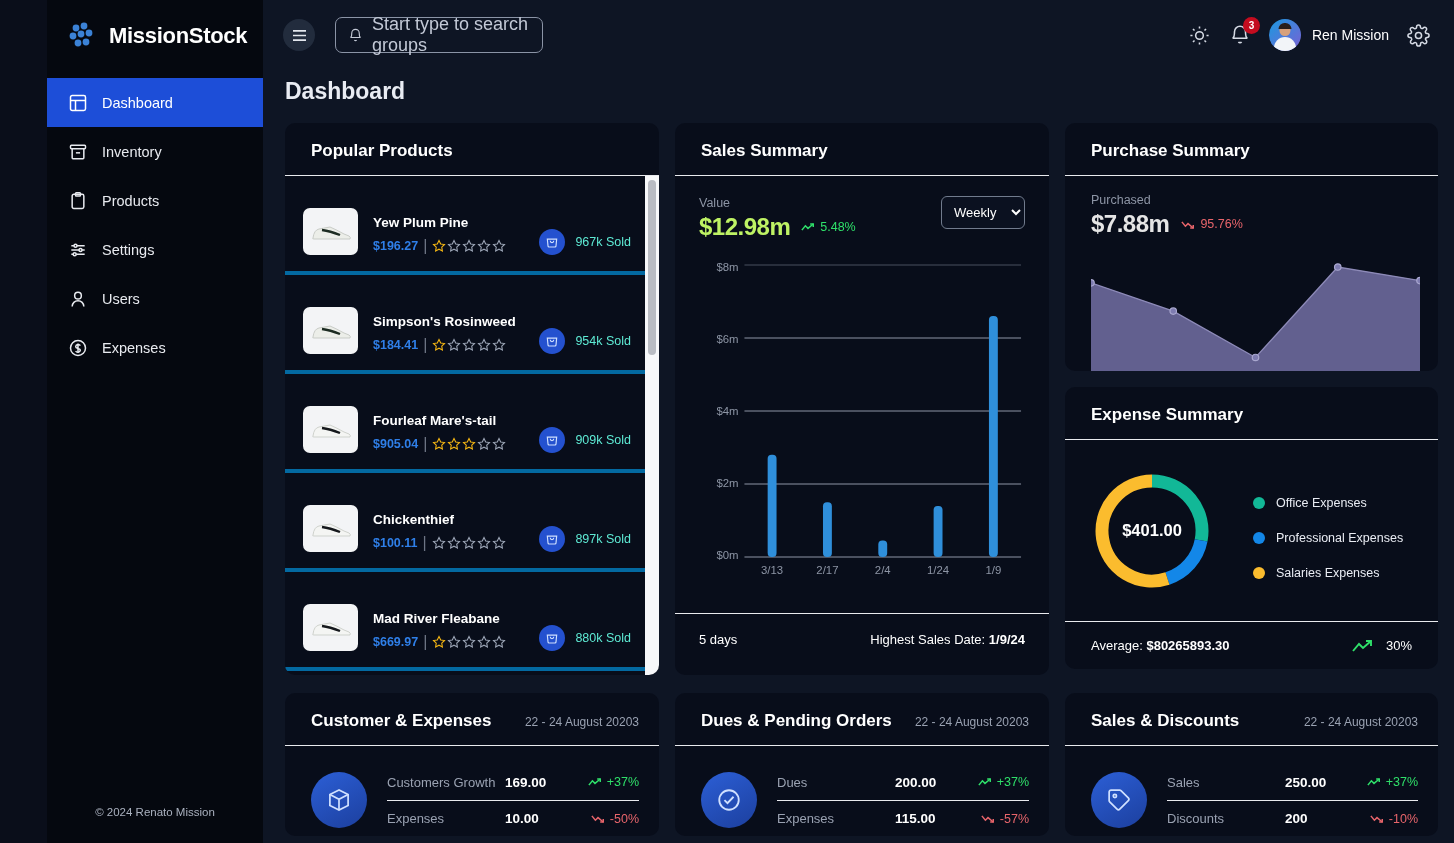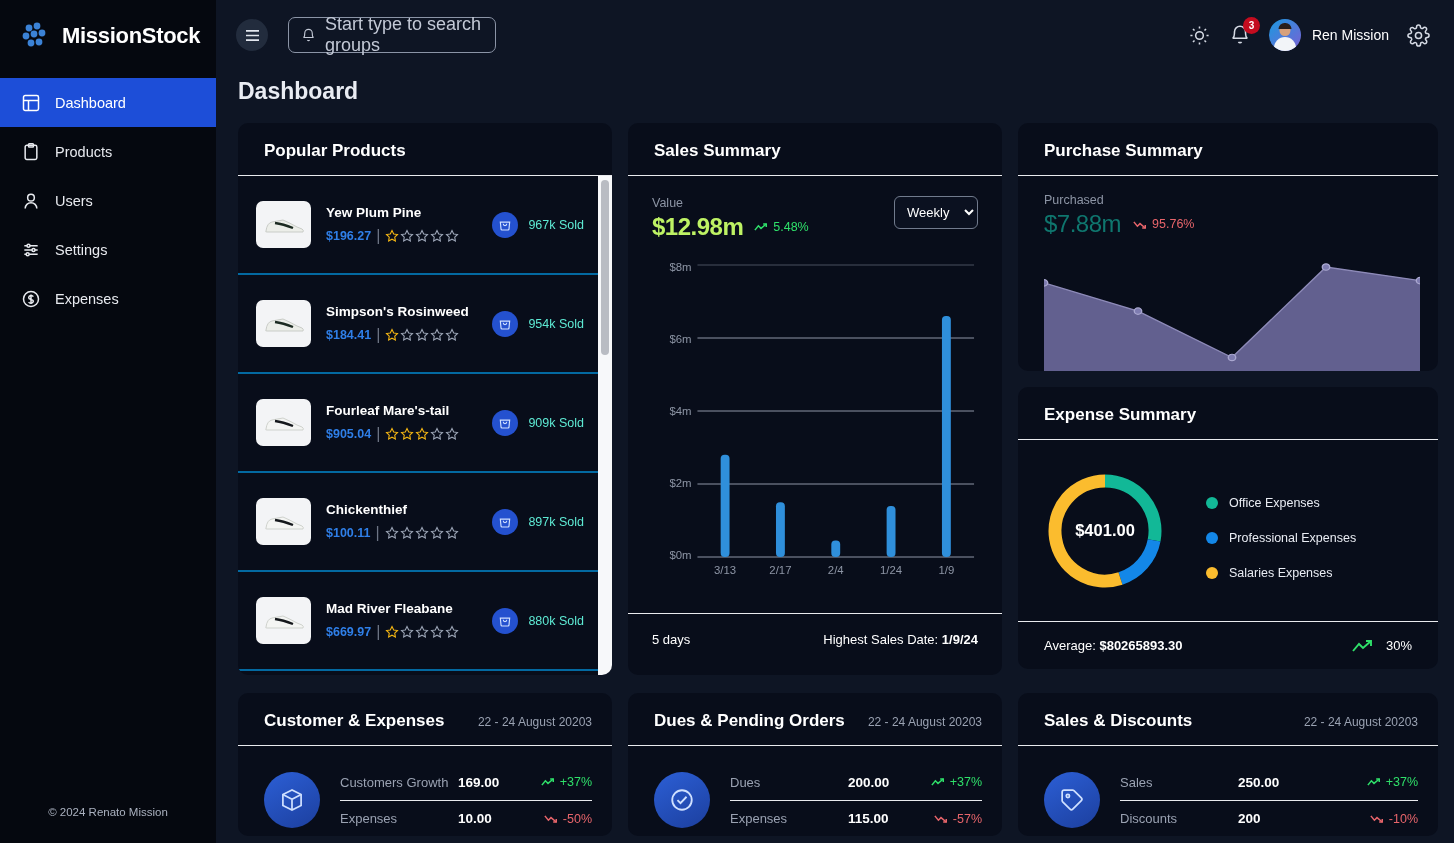--- a/index.html
+++ b/index.html
@@ -2,21 +2,21 @@
 <html><head>
 <meta charset="utf-8">
 <style>
   * { box-sizing: border-box; margin: 0; padding: 0; }
   html, body {
     width: 1454px; height: 843px;
     background: #0a0e1a;
     font-family: "Liberation Sans", sans-serif;
     overflow: hidden;
   }
-  #app { display: flex; width: 1454px; height: 649px; }
+  #app { display: flex; width: 1454px; height: 649px; padding-left: 47px; }
 
   
   .sidebar {
     width: 216px; min-width: 216px; height: 843px;
     background: #05080f;
     display: flex; flex-direction: column;
     position: relative;
   }
   .brand {
     height: 72px; display: flex; align-items: center; gap: 11px;
@@ -89,22 +89,22 @@
     padding: 18px 20px 14px 26px; border-bottom: 1px solid #e9eaee;
     display: flex; align-items: baseline;
   }
   .card-title { color: #fff; font-size: 17px; font-weight: bold; }
   .card-date { margin-left: auto; color: #9aa2b2; font-size: 12px; }
 
   
   .pp-body { position: relative; height: 499px; display: flex; }
   .pp-list { flex: 1; overflow: hidden; }
   .pp-row {
-    display: flex; align-items: center; gap: 15px;
-    padding: 16px 14px 16px 18px; border-bottom: 2px solid #0369a1; height: 99px;
+    display: flex; align-items: flex-end; gap: 15px;
+    padding: 16px 14px 16px 18px; border-bottom: 4px solid #0369a1; height: 99px;
   }
   .thumb {
     width: 55px; height: 47px; border-radius: 7px; background: #f3f4f6;
     display:flex; align-items:center; justify-content:center; flex-shrink:0;
   }
   .pp-info { flex: 1; min-width: 0; }
   .pp-name { color: #fff; font-size: 13.5px; font-weight: bold; margin-bottom: 7px; }
   .pp-meta { display: flex; align-items: center; gap: 5px; }
   .pp-price { color: #2f7fe8; font-size: 12.5px; font-weight: bold; }
   .pp-sep { color: #6d7585; }
@@ -141,21 +141,21 @@
     padding: 0 24px; color: #fff; font-size: 13px;
   }
   .ss-foot .hi { margin-left: auto; }
   .ss-foot .hi b { font-weight: bold; }
 
   
   .right-col { display: flex; flex-direction: column; gap: 16px; }
   .ps-body { padding: 17px 26px 0 26px; height: 195px; position: relative; }
   .ps-label { color: #8d95a5; font-size: 12.5px; margin-bottom: 3px; }
   .ps-row { display: flex; align-items: center; gap: 12px; }
-  .ps-val { color: #0f766e; font-size: 24px; font-weight: normal; letter-spacing: -0.5px; }
+  .ps-val { color: #e5e5e5; font-size: 24px; font-weight: bold; letter-spacing: -0.5px; }
   .ps-delta { color: #e8656b; font-size: 12.5px; display: flex; align-items: center; gap: 5px; }
   .ps-chart { position: absolute; left: 26px; right: 18px; bottom: 0; height: 113px; }
 
   .es-body { height: 181px; display: flex; align-items: center; padding: 0 26px; }
   .donut-wrap { position: relative; width: 122px; height: 122px; }
   .donut-center {
     position: absolute; inset: 0; display: flex; align-items: center; justify-content: center;
     color: #fff; font-size: 16.5px; font-weight: bold;
   }
   .legend { margin-left: 40px; display: flex; flex-direction: column; gap: 21px; margin-top: 14px; }
@@ -217,45 +217,55 @@
           <svg width="20" height="20" viewBox="0 0 24 24" fill="none" stroke="#fff" stroke-width="1.8">
             <rect x="3" y="3" width="18" height="18" rx="2"></rect>
               <path d="M3 9h18M9 9v12"></path>
           </svg>
         </span>
         <span>Dashboard</span>
       </div>
       <div class="nav-item">
         <span class="nav-ico">
           <svg width="20" height="20" viewBox="0 0 24 24" fill="none" stroke="#e8eaef" stroke-width="1.8">
-            <rect x="5" y="4" width="14" height="17" rx="2"></rect>
-              <rect x="9" y="2" width="6" height="4" rx="1"></rect>
-          </svg>
-        </span>
-        <span>Products</span>
+            <rect x="3" y="4" width="18" height="4" rx="1"></rect>
+              <path d="M5 8v11a1 1 0 001 1h12a1 1 0 001-1V8"></path>
+              <path d="M9.5 13h5"></path>
+          </svg>
+        </span>
+        <span>Inventory</span>
       </div>
       <div class="nav-item">
         <span class="nav-ico">
           <svg width="20" height="20" viewBox="0 0 24 24" fill="none" stroke="#e8eaef" stroke-width="1.8">
-            <circle cx="12" cy="8" r="4"></circle>
-              <path d="M5 21a7 7 0 0114 0"></path>
-          </svg>
-        </span>
-        <span>Users</span>
+            <rect x="5" y="4" width="14" height="17" rx="2"></rect>
+              <rect x="9" y="2" width="6" height="4" rx="1"></rect>
+          </svg>
+        </span>
+        <span>Products</span>
       </div>
       <div class="nav-item">
         <span class="nav-ico">
           <svg width="20" height="20" viewBox="0 0 24 24" fill="none" stroke="#e8eaef" stroke-width="1.8">
             <path d="M4 7h16M4 12h16M4 17h16"></path>
               <circle cx="9" cy="7" r="1.8" fill="#05080f"></circle>
             <circle cx="15" cy="12" r="1.8" fill="#05080f"></circle>
               <circle cx="8" cy="17" r="1.8" fill="#05080f"></circle>
           </svg>
         </span>
         <span>Settings</span>
+      </div>
+      <div class="nav-item">
+        <span class="nav-ico">
+          <svg width="20" height="20" viewBox="0 0 24 24" fill="none" stroke="#e8eaef" stroke-width="1.8">
+            <circle cx="12" cy="8" r="4"></circle>
+              <path d="M5 21a7 7 0 0114 0"></path>
+          </svg>
+        </span>
+        <span>Users</span>
       </div>
       <div class="nav-item">
         <span class="nav-ico">
           <svg width="20" height="20" viewBox="0 0 24 24" fill="none" stroke="#e8eaef" stroke-width="1.8">
             <circle cx="12" cy="12" r="9"></circle>
               <path d="M12 6.5v11M14.8 9.2a3 3 0 00-5.6 1.3c0 2.8 5.6 1.3 5.6 4 a3 3 0 01-5.6 1.1"></path>
           </svg>
         </span>
         <span>Expenses</span>
       </div>

